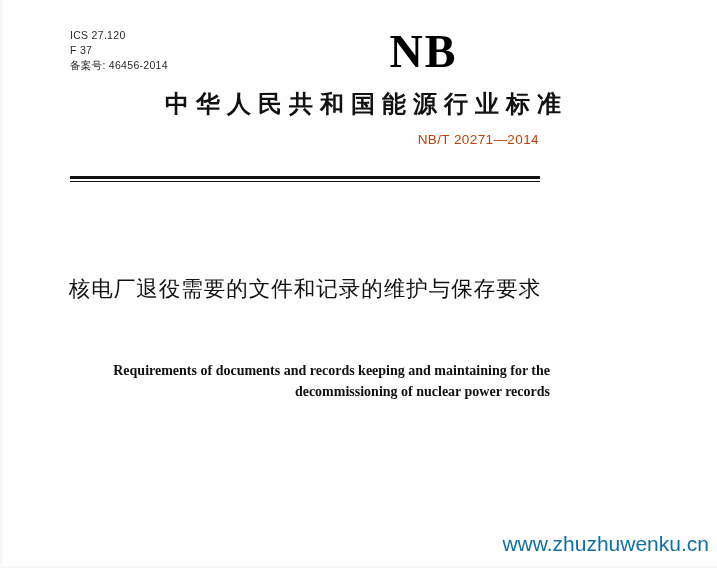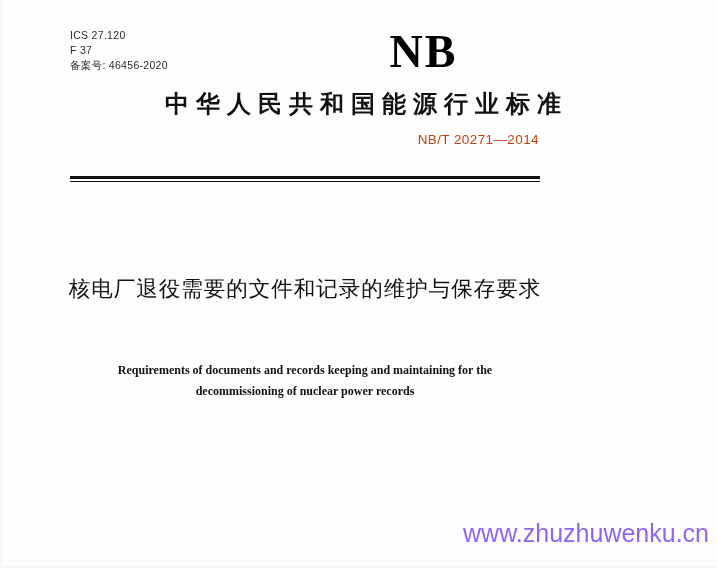--- a/index.html
+++ b/index.html
@@ -110,36 +110,36 @@
     line-height: 33px;
     letter-spacing: 1px;
     color: #111;
   }
 
   .title-en {
     position: absolute;
     left: 60px;
     width: 490px;
     top: 360px;
-    text-align: center;
+    text-align: right;
     font-family: "Liberation Serif", serif;
-    font-size: 12px;
+    font-size: 14px;
     font-weight: bold;
     line-height: 21px;
     color: #111;
   }
 
   
   .watermark {
     position: absolute;
     right: 8px;
-    bottom: 20px;
+    bottom: 12px;
     font-family: "Liberation Sans", sans-serif;
-    font-size: 25px;
-    color: #8b5cf6;
+    font-size: 21px;
+    color: #0369a1;
     letter-spacing: 0px;
     white-space: nowrap;
     opacity: 0.95;
   }
 
   
   .edge-left {
     position: absolute;
     left: 0; top: 0; bottom: 0; width: 4px;
     background: linear-gradient(to right, #f2f2f2, #ffffff);
@@ -153,21 +153,21 @@
 </head>
 <body>
 
 <div class="page">
 
   <div class="edge-left"></div>
 
   <div class="codes">
     <div>ICS 27.120</div>
     <div>F 37</div>
-    <div>备案号: 46456-2020</div>
+    <div>备案号: 46456-2014</div>
   </div>
 
   <div class="nb-logo">NB</div>
 
   <div class="std-line">中华人民共和国能源行业标准</div>
 
   <div class="std-number">NB/T 20271—2014</div>
 
   <div class="rule-thick"></div>
   <div class="rule-thin"></div>

